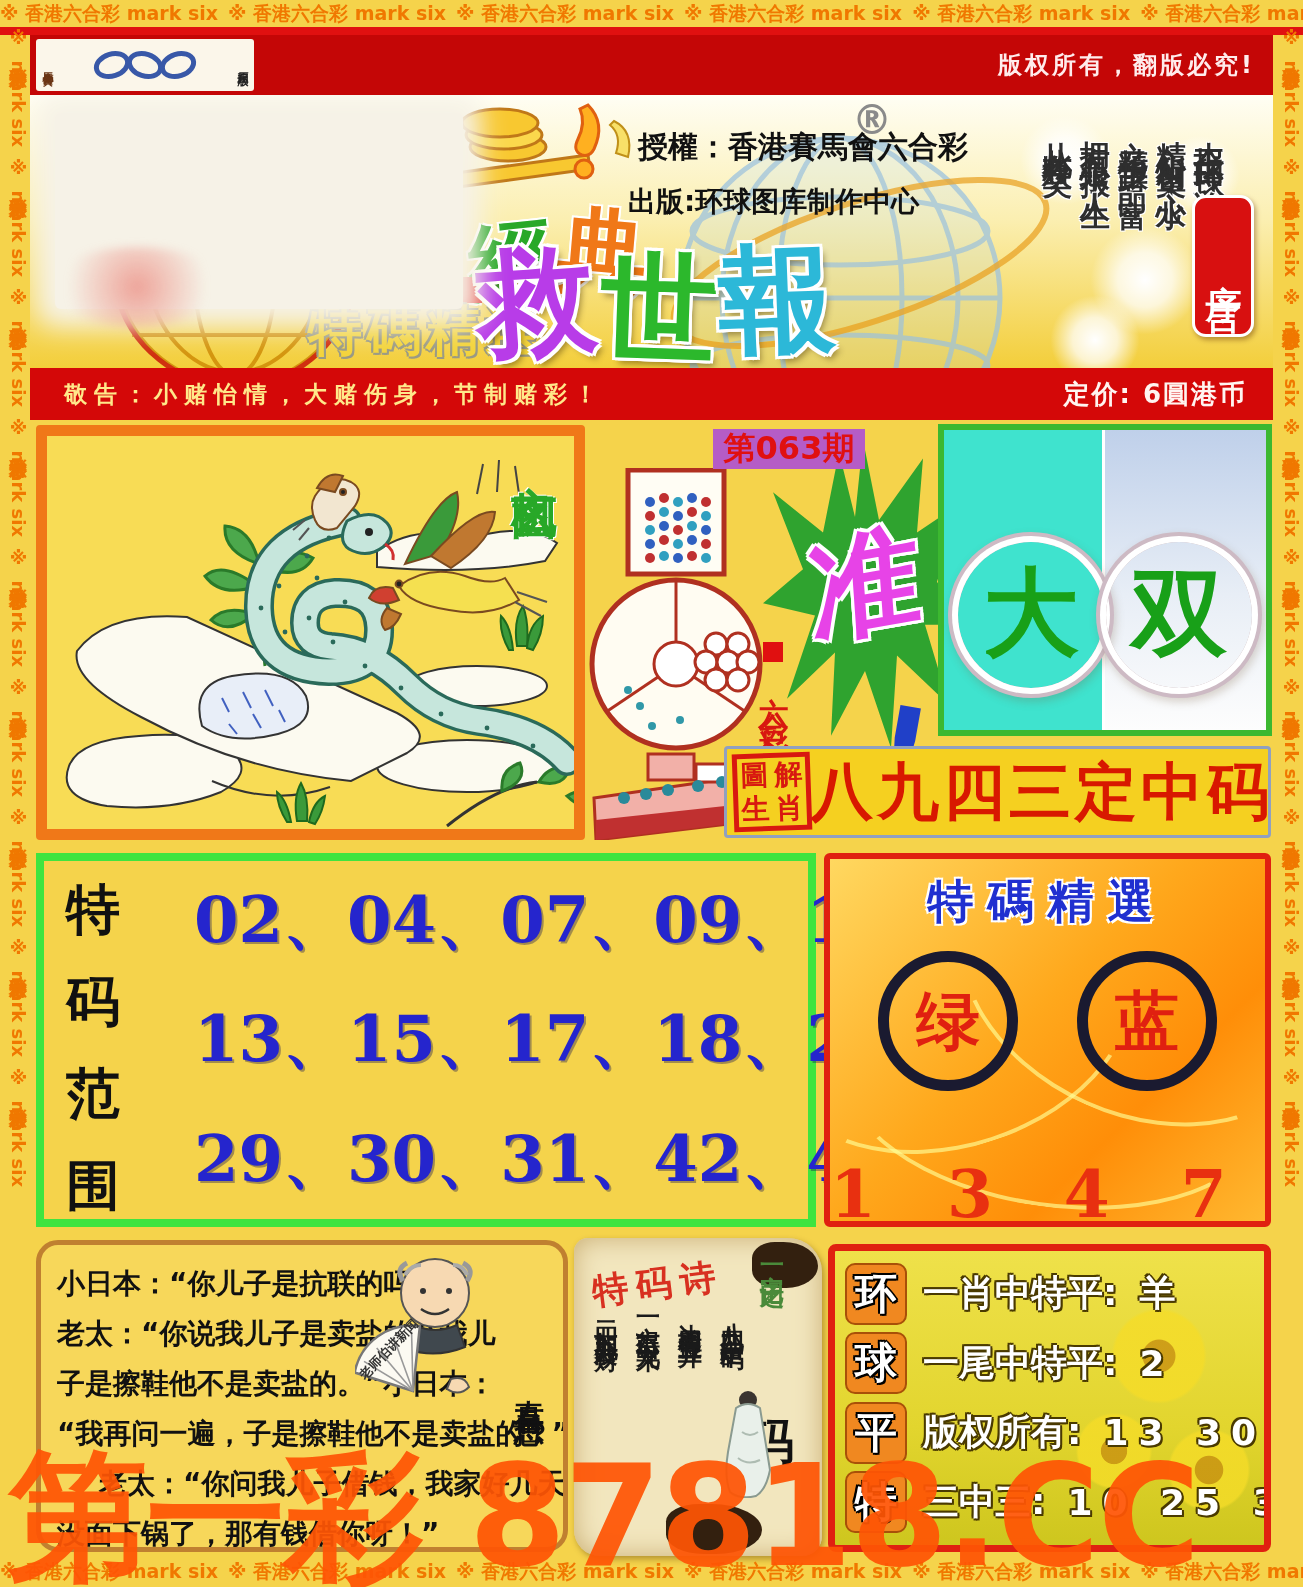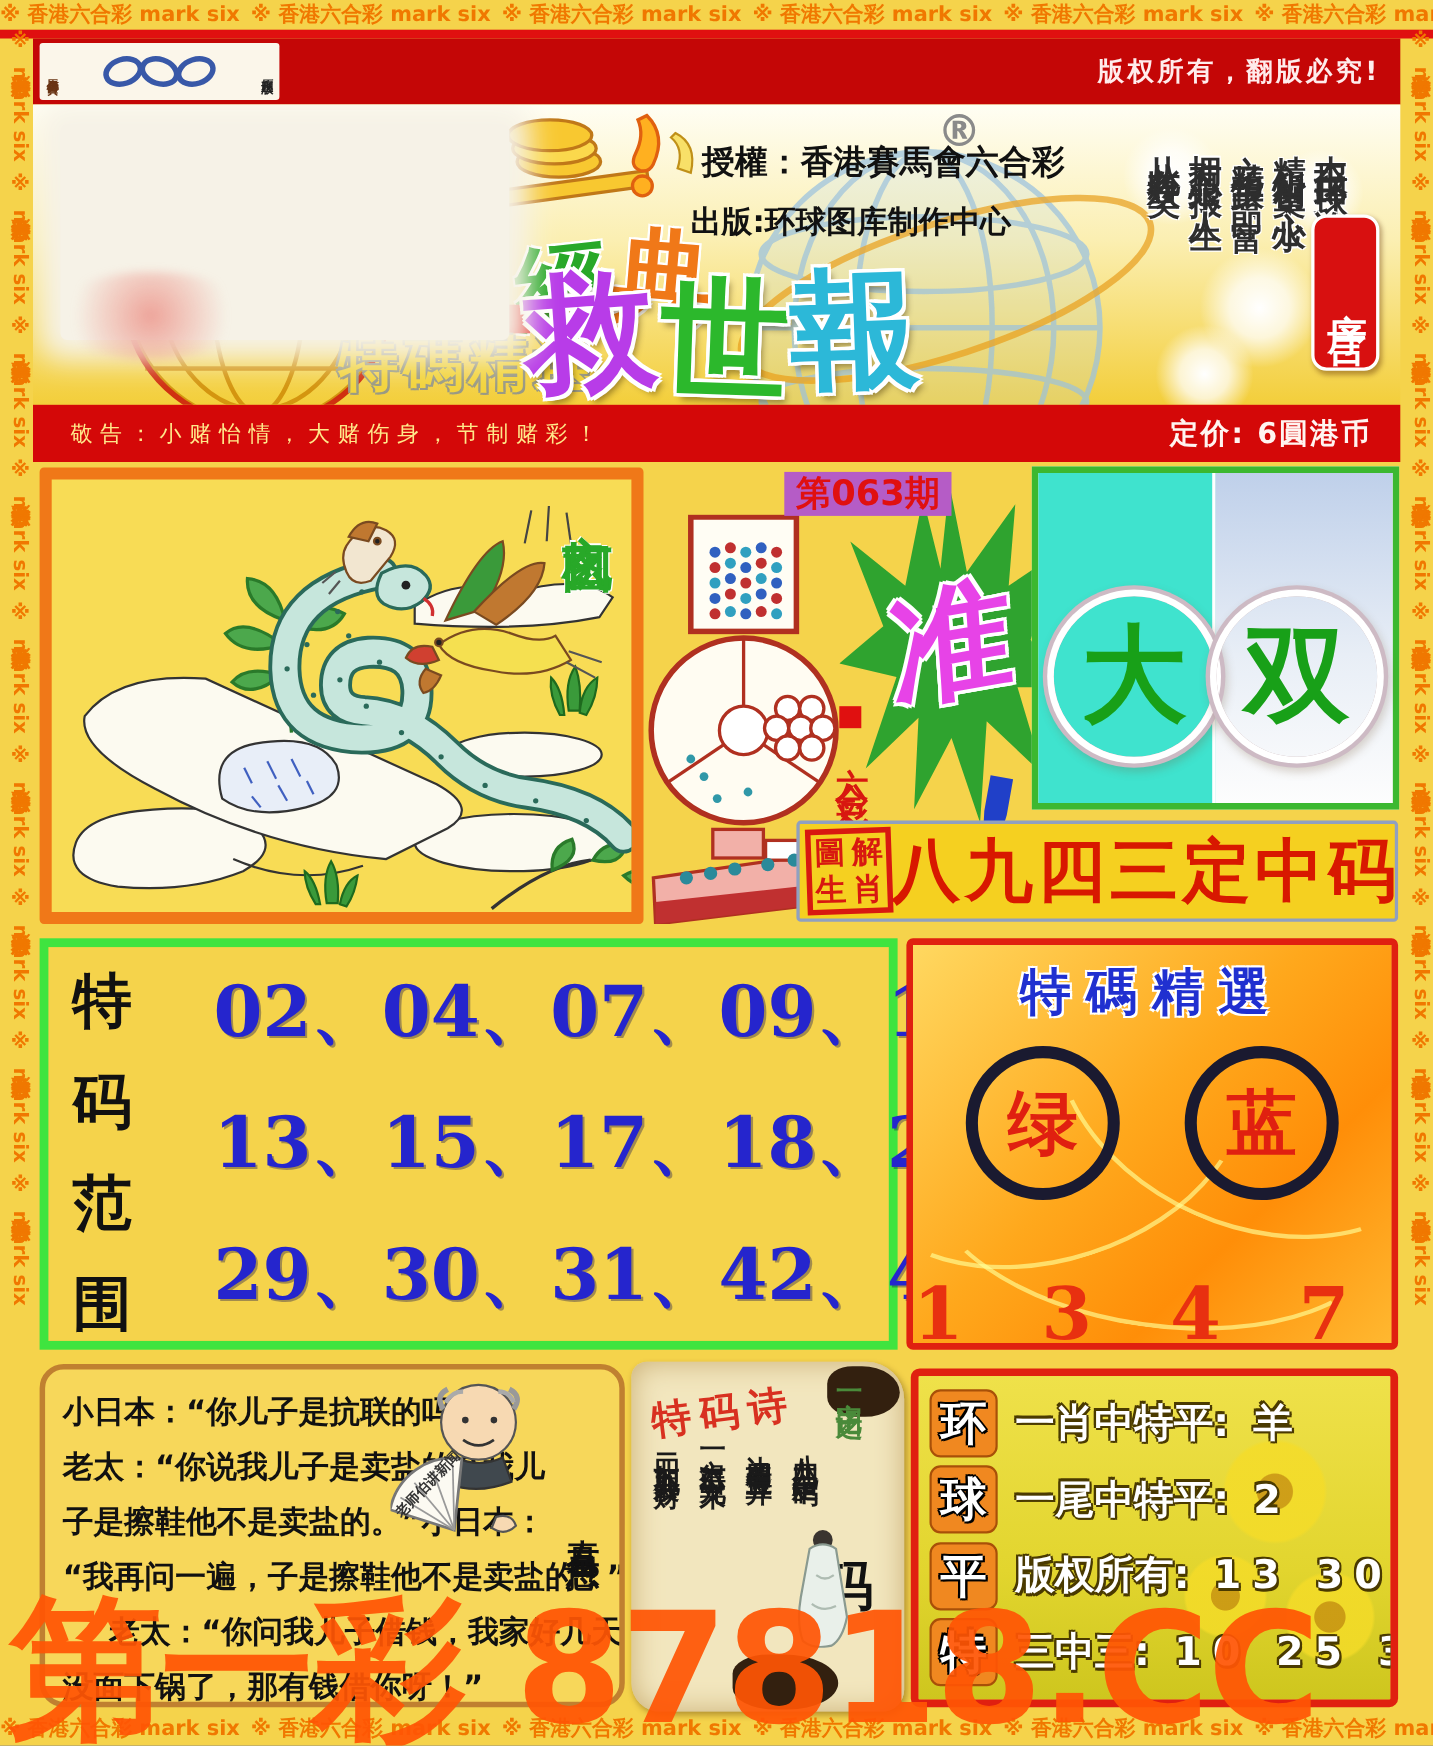--- a/index.html
+++ b/index.html
@@ -52,21 +52,21 @@
   .slogan .col{display:flex;flex-direction:column;align-items:center;}
   .slogan .vtext{writing-mode:vertical-rl;font-size:30px;font-weight:bold;color:#2E2E2E;letter-spacing:7px;line-height:1;
         text-shadow:1px 1px 0 #fff,-1px -1px 0 #fff,1px -1px 0 #fff,-1px 1px 0 #fff;}
   .slogan .vtext.bot{margin-top:16px;}
   .preface{position:absolute;left:1162px;top:100px;width:56px;height:136px;background:#D81010;border:3px solid #fff;
         border-radius:14px;box-shadow:2px 3px 5px rgba(90,40,0,.4);display:flex;align-items:center;justify-content:center;z-index:3;}
   .preface .vtext{writing-mode:vertical-rl;color:#fff;font-size:36px;font-weight:bold;letter-spacing:10px;}
   
   .notice{position:absolute;left:30px;top:368px;width:1243px;height:52px;background:#D40808;display:flex;
           align-items:center;justify-content:space-between;box-sizing:border-box;padding:0 26px 0 34px;}
-  .notice .warn{color:#FFE88A;font-size:20px;font-weight:normal;letter-spacing:7px;text-align:center;}
+  .notice .warn{color:#FFE88A;font-size:23px;font-weight:bold;letter-spacing:7px;text-align:center;}
   .notice .price{color:#FFF4F0;font-size:26px;font-weight:bold;letter-spacing:2px;}
   
   .mystery-box{position:absolute;left:36px;top:425px;width:549px;height:415px;box-sizing:border-box;
         border:11px solid #F07818;background:#F8DC55;border-radius:4px;}
   .mystery-label{position:absolute;right:8px;top:12px;writing-mode:vertical-rl;font-size:46px;font-weight:bold;color:#28A828;
         letter-spacing:6px;text-shadow:1px 1px 0 #fff,-1px -1px 0 #fff;z-index:2;}
   .issue-badge{position:absolute;left:713px;top:429px;width:152px;height:40px;background:#B55CC6;display:flex;
         align-items:center;justify-content:center;font-size:32px;font-weight:bold;color:#E01010;z-index:2;}
   .machine{position:absolute;left:588px;top:468px;z-index:1;}
   .starburst{position:absolute;left:763px;top:440px;width:200px;height:308px;z-index:1;}

